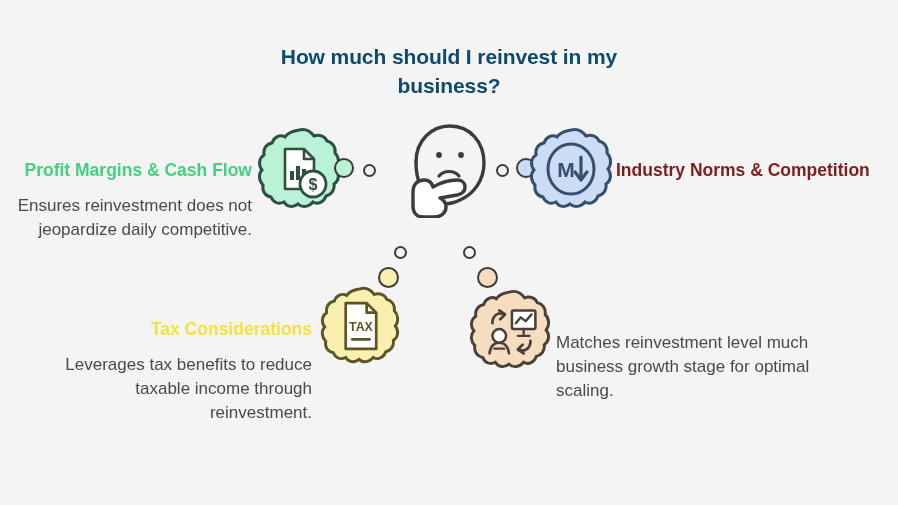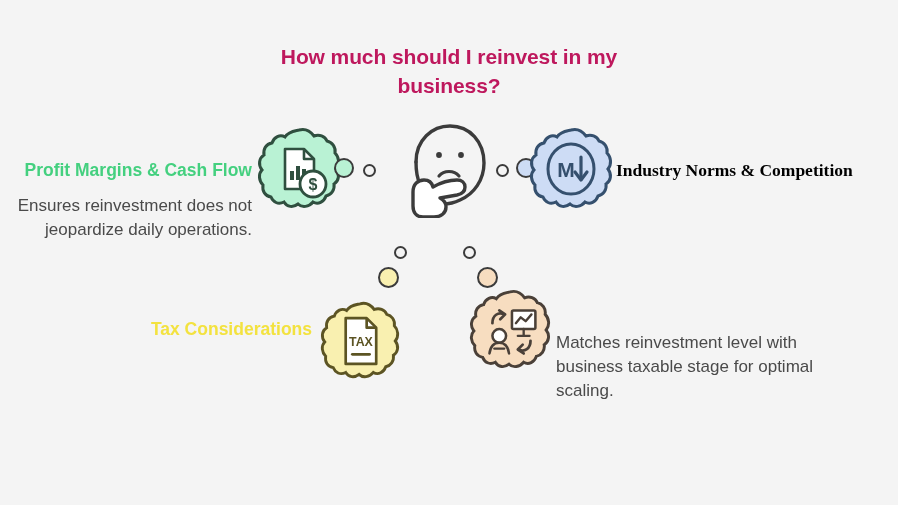--- a/index.html
+++ b/index.html
@@ -25,21 +25,21 @@
   
   .title {
     position: absolute;
     left: 249px;
     top: 42px;
     width: 400px;
     text-align: center;
     font-size: 21px;
     font-weight: bold;
     line-height: 1.4;
-    color: #be185d;
+    color: #0c4a6e;
     letter-spacing: -0.1px;
   }
 
   
   .block { position: absolute; }
 
   .heading {
     font-size: 17.5px;
     font-weight: bold;
     line-height: 1.25;
@@ -54,21 +54,21 @@
 
   .block-left  { text-align: right; }
   .block-right { text-align: left;  }
 
   #block-profit   { left: 0px;   top: 160px; width: 252px; }
   #block-industry { left: 616px; top: 160px; width: 278px; }
   #block-tax      { left: 60px;  top: 319px; width: 252px; }
   #block-business { left: 556px; top: 319px; width: 280px; }
 
   .c-green  { color: #44d07f; }
-  .c-blue   { color: #000000; font-family: Liberation Serif, serif; }
+  .c-blue   { color: #7f1d1d; }
   .c-yellow { color: #f3e23f; text-align: right; }
   .c-orange { color: #e8933d; }
 
   
   .blob {
     position: absolute;
   }
   .blob svg { display: block; overflow: visible; }
 
   
@@ -104,21 +104,21 @@
       <path d="M43 58 C48 52 58 52 63 58" fill="none" stroke="#3b3b3b" stroke-width="3.2" stroke-linecap="round"></path>
       <path d="M17 74 C17 66 22 62 28 62 C33 62 36 65 37 69
                C44 65 54 62 61 62 C66 62 69 65 69 69 C69 73 66 76 61 77
                L44 80 C48 82 50 85 50 89 C50 95 45 99 38 99
                L27 99 C20 99 17 94 17 88 Z" fill="#ffffff" stroke="#3b3b3b" stroke-width="3.4" stroke-linejoin="round"></path>
     </svg>
   </div>
 
   <div class="block block-left" id="block-profit">
     <div class="heading c-green">Profit Margins &amp; Cash Flow</div>
-    <div class="body-text">Ensures reinvestment does not jeopardize daily operations.</div>
+    <div class="body-text">Ensures reinvestment does not jeopardize daily competitive.</div>
   </div>
 
   <div class="blob" style="left:256px; top:127px;">
     <svg width="86" height="84" viewBox="0 0 86 84">
       <path d="M43 3 C50 1 55 5 58 9 C63 7 69 9 71 14 C76 15 80 20 79 26
                C83 30 84 37 80 42 C84 47 83 54 78 57 C79 63 75 68 70 69
                C68 75 62 78 57 75 C53 80 46 81 42 77 C37 81 31 80 28 75
                C22 78 17 75 15 70 C9 69 6 64 7 58 C3 54 2 47 6 43
                C2 38 3 31 8 28 C7 22 10 17 16 16 C18 10 24 7 29 10
                C33 4 39 4 43 3 Z" fill="#b9f2d4" stroke="#2f4f3f" stroke-width="3"></path>
@@ -152,42 +152,43 @@
                C33 4 39 4 43 3 Z" fill="#cddcf5" stroke="#35506e" stroke-width="3"></path>
       <ellipse cx="43" cy="42" rx="23" ry="25" fill="none" stroke="#35506e" stroke-width="3"></ellipse>
       <text x="38" y="50" text-anchor="middle" font-family="'Liberation Sans',sans-serif" font-size="21" font-weight="bold" fill="#35506e">M</text>
       <path d="M53 30 L53 52" stroke="#35506e" stroke-width="3.2" stroke-linecap="round"></path>
       <path d="M47 45 L53 53 L59 45" fill="none" stroke="#35506e" stroke-width="3.2" stroke-linecap="round" stroke-linejoin="round"></path>
     </svg>
   </div>
 
   <div class="block block-left" id="block-tax">
     <div class="heading c-yellow">Tax Considerations</div>
+    <div class="body-text">Leverages tax benefits to reduce taxable income through reinvestment.</div>
   </div>
 
   <div class="dot sm" style="left:394px; top:246px; width:13px; height:13px; background:#f4f4f4;"></div>
   <div class="dot" style="left:378px; top:267px; width:21px; height:21px; background:#f9f0b0;"></div>
 
-  <div class="blob" style="left:319px; top:300px;">
+  <div class="blob" style="left:319px; top:285px;">
     <svg width="82" height="82" viewBox="0 0 86 84">
       <path d="M43 3 C50 1 55 5 58 9 C63 7 69 9 71 14 C76 15 80 20 79 26
                C83 30 84 37 80 42 C84 47 83 54 78 57 C79 63 75 68 70 69
                C68 75 62 78 57 75 C53 80 46 81 42 77 C37 81 31 80 28 75
                C22 78 17 75 15 70 C9 69 6 64 7 58 C3 54 2 47 6 43
                C2 38 3 31 8 28 C7 22 10 17 16 16 C18 10 24 7 29 10
                C33 4 39 4 43 3 Z" fill="#f9f0b0" stroke="#5c5423" stroke-width="3"></path>
       <path d="M28 18 L50 18 L60 28 L60 66 L28 66 Z" fill="#ffffff" stroke="#5c5423" stroke-width="2.8" stroke-linejoin="round"></path>
       <path d="M50 18 L50 28 L60 28" fill="none" stroke="#5c5423" stroke-width="2.8" stroke-linejoin="round"></path>
       <text x="44" y="47" text-anchor="middle" font-family="'Liberation Sans',sans-serif" font-size="13" font-weight="bold" fill="#5c5423">TAX</text>
       <path d="M35 56 L53 56" stroke="#5c5423" stroke-width="3" stroke-linecap="round"></path>
     </svg>
   </div>
 
   <div class="block block-right" id="block-business">
-    <div class="body-text">Matches reinvestment level with business taxable stage for optimal scaling.</div>
+    <div class="body-text">Matches reinvestment level much business growth stage for optimal scaling.</div>
   </div>
 
   <div class="dot sm" style="left:463px; top:246px; width:13px; height:13px; background:#f4f4f4;"></div>
   <div class="dot" style="left:477px; top:267px; width:21px; height:21px; background:#f7ddc0;"></div>
 
   <div class="blob" style="left:468px; top:288px;">
     <svg width="84" height="84" viewBox="0 0 86 84">
       <path d="M43 3 C50 1 55 5 58 9 C63 7 69 9 71 14 C76 15 80 20 79 26
                C83 30 84 37 80 42 C84 47 83 54 78 57 C79 63 75 68 70 69
                C68 75 62 78 57 75 C53 80 46 81 42 77 C37 81 31 80 28 75

